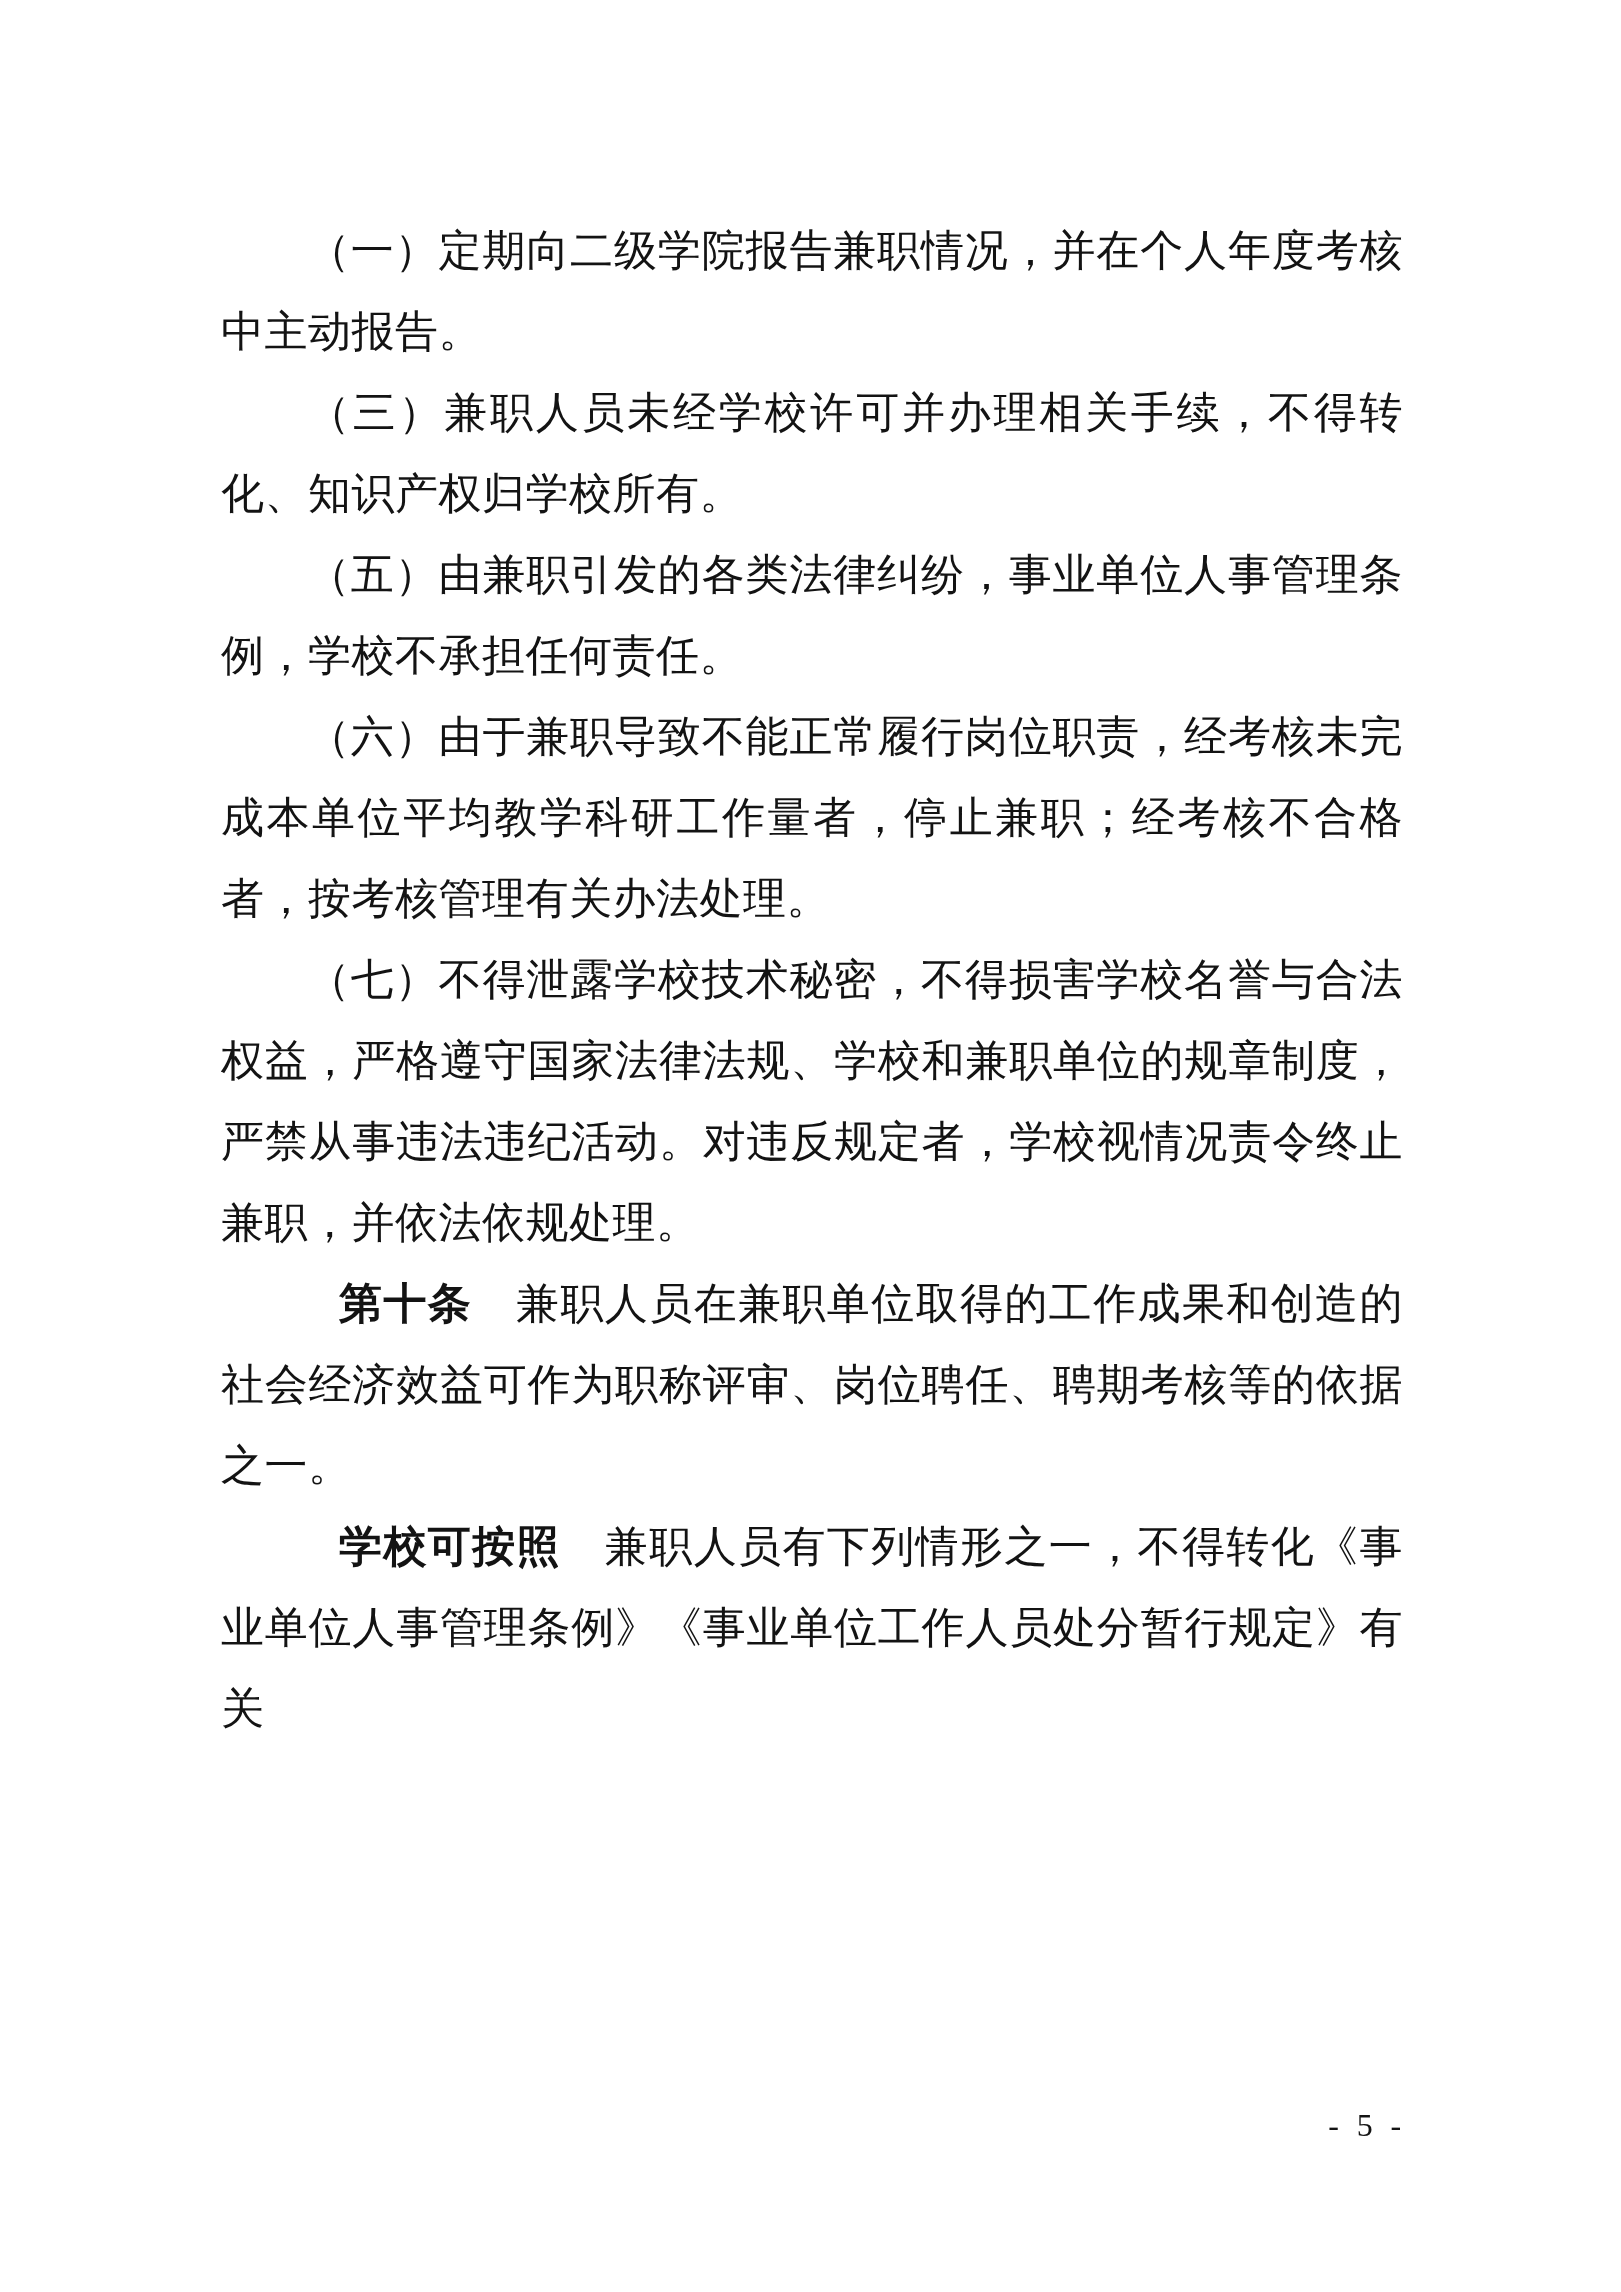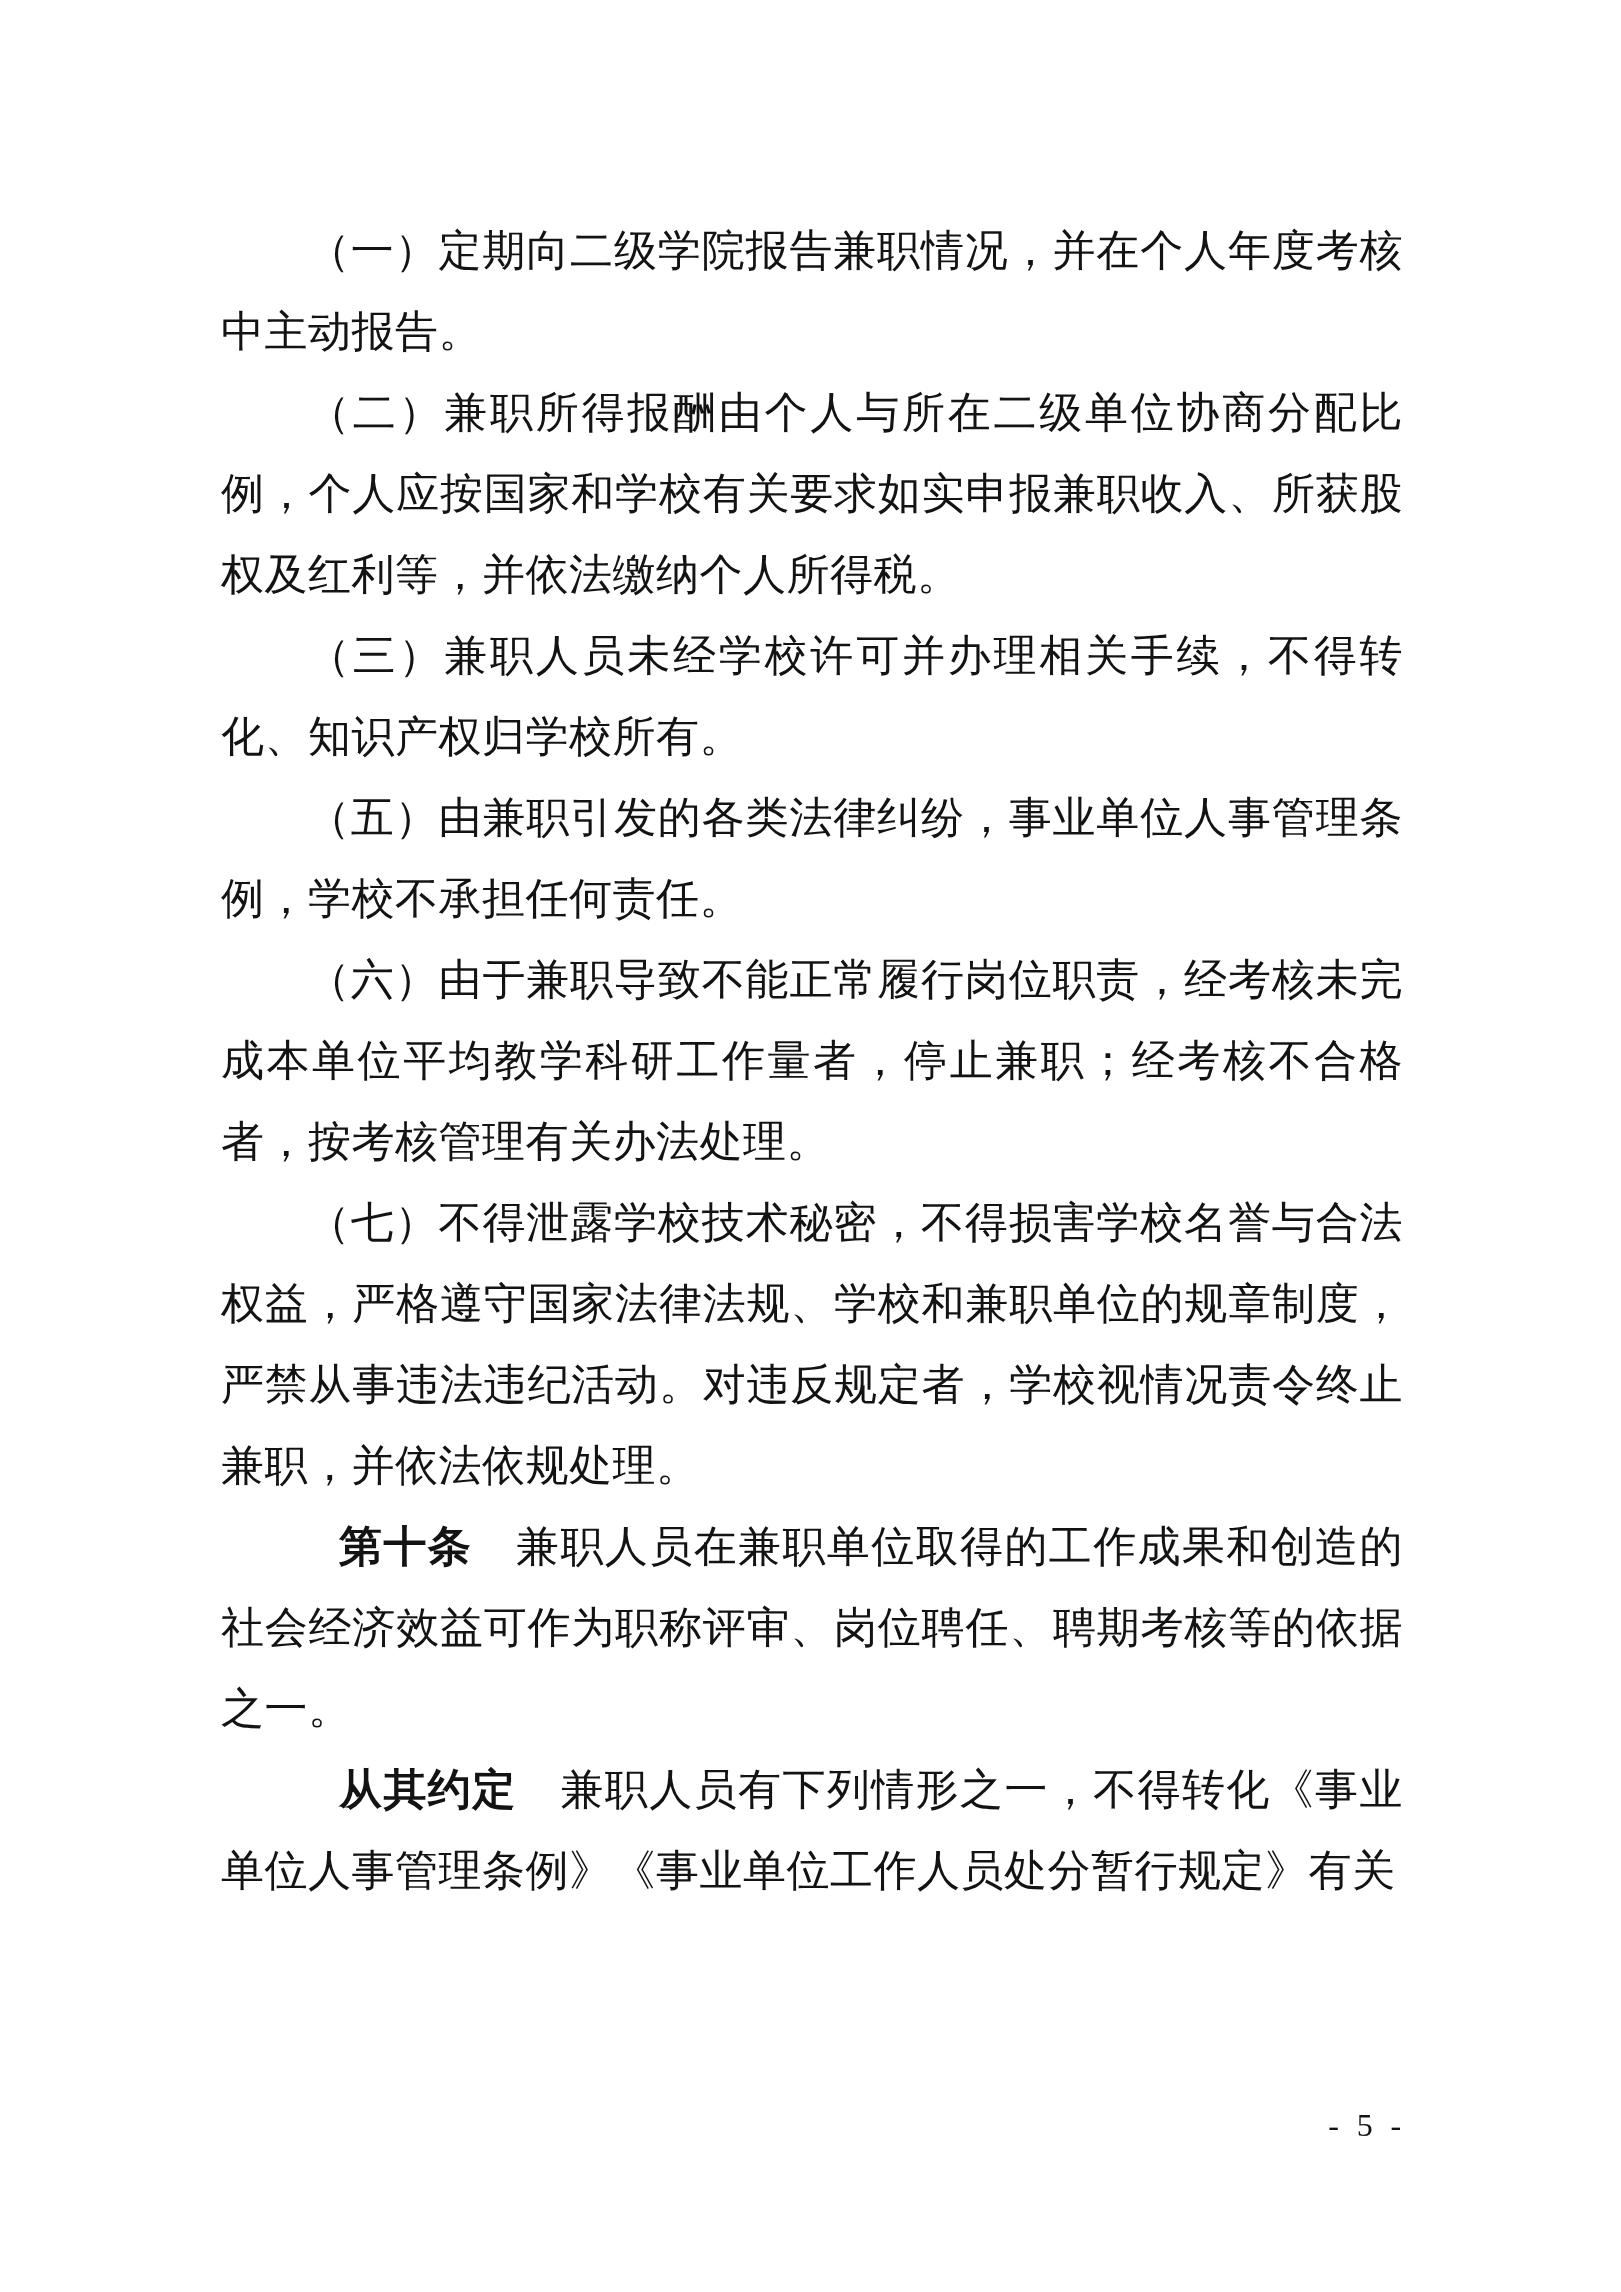--- a/index.html
+++ b/index.html
@@ -51,32 +51,31 @@
   }
 </style>
 </head>
 <body>
 
 <div class="page">
   <main class="content">
 
     <p class="para">（一）定期向二级学院报告兼职情况，并在个人年度考核中主动报告。</p>
 
-    <p class="para">（二）兼职所得报酬由个人与所在二级单位协商分配比例，个人应按国家和学校有关要求如实申报兼职收入、所获股权及红利等，并依法缴纳个人所得税。</p>
 
     <p class="para">（三）兼职人员未经学校许可并办理相关手续，不得转化、知识产权归学校所有。</p>
 
 
     <p class="para">（五）由兼职引发的各类法律纠纷，事业单位人事管理条例，学校不承担任何责任。</p>
 
     <p class="para">（六）由于兼职导致不能正常履行岗位职责，经考核未完成本单位平均教学科研工作量者，停止兼职；经考核不合格者，按考核管理有关办法处理。</p>
 
     <p class="para">（七）不得泄露学校技术秘密，不得损害学校名誉与合法权益，严格遵守国家法律法规、学校和兼职单位的规章制度，严禁从事违法违纪活动。对违反规定者，学校视情况责令终止兼职，并依法依规处理。</p>
 
     <p class="para"><span class="art-num">第十条</span><span class="art-gap"></span><span>兼职人员在兼职单位取得的工作成果和创造的社会经济效益可作为职称评审、岗位聘任、聘期考核等的依据之一。</span></p>
 
-    <p class="para"><span class="art-num">从其约定</span><span class="art-gap"></span><span>兼职人员有下列情形之一，不得转化《事业单位人事管理条例》《事业单位工作人员处分暂行规定》有关</span></p>
+    <p class="para"><span class="art-num">学校可按照</span><span class="art-gap"></span><span>兼职人员有下列情形之一，不得转化《事业单位人事管理条例》《事业单位工作人员处分暂行规定》有关</span></p>
 
   </main>
 
   <div class="page-number">- 5 -</div>
 </div>
 
 
 </body></html>

